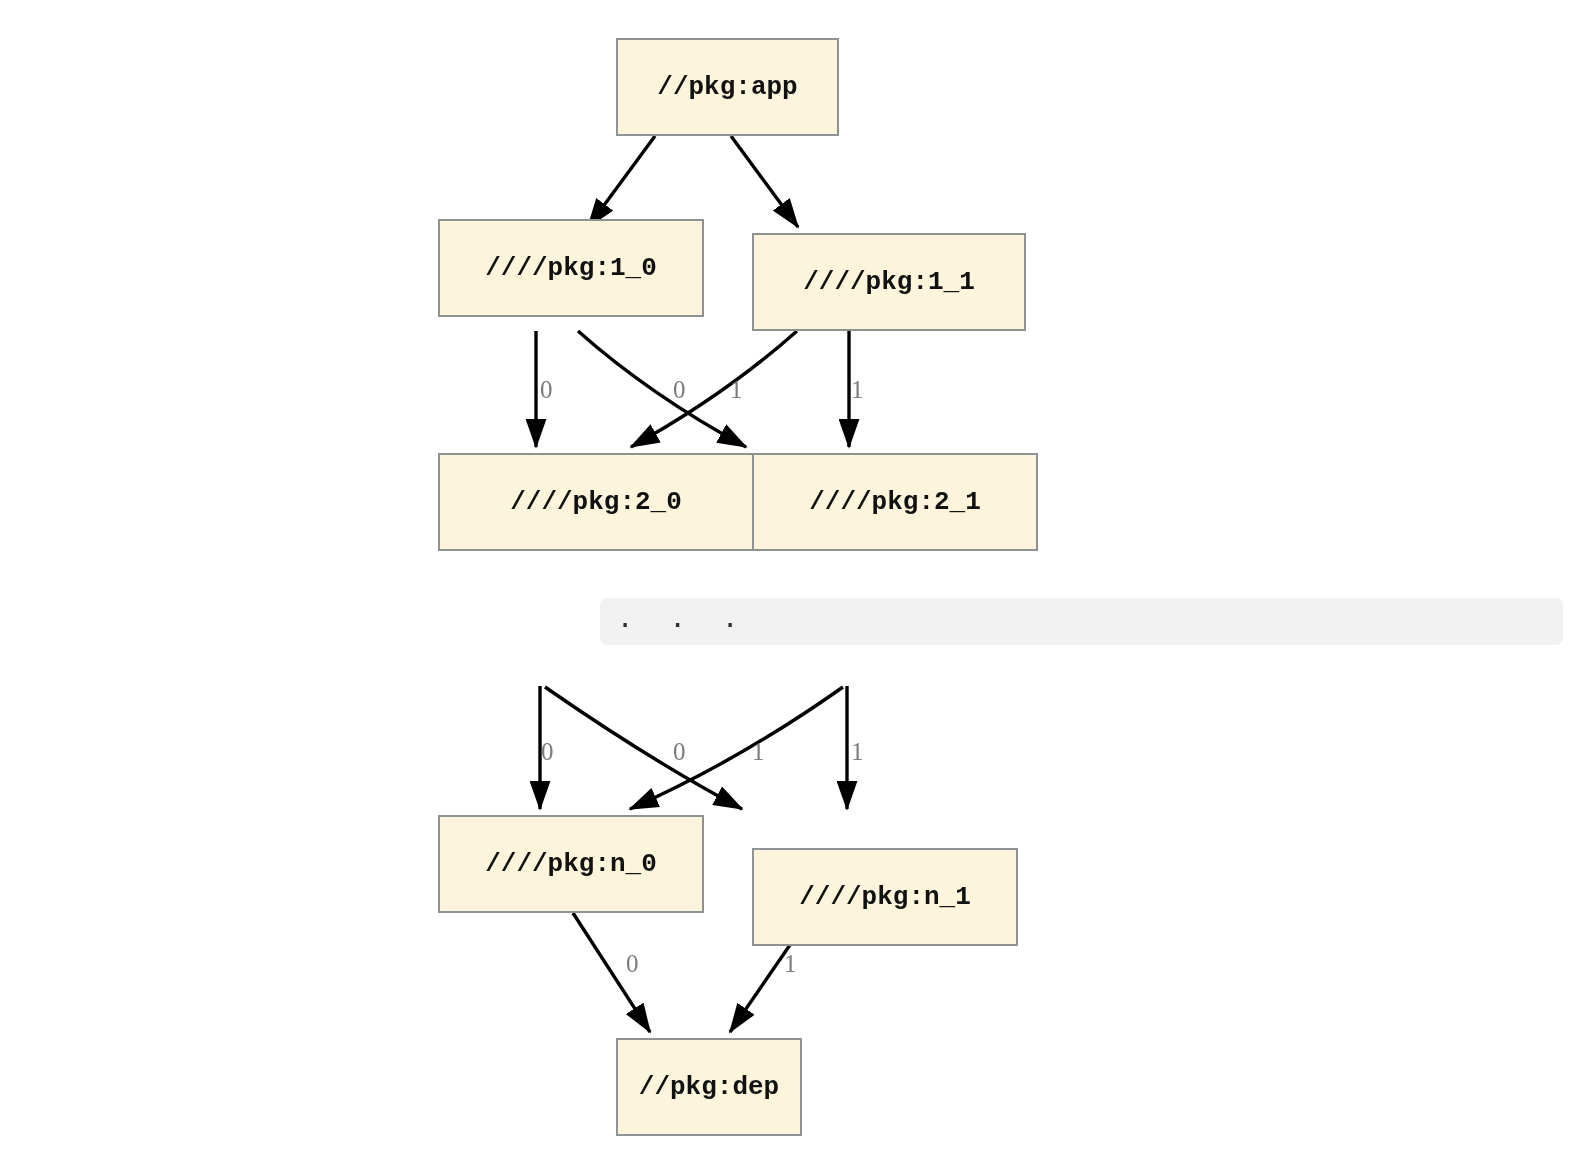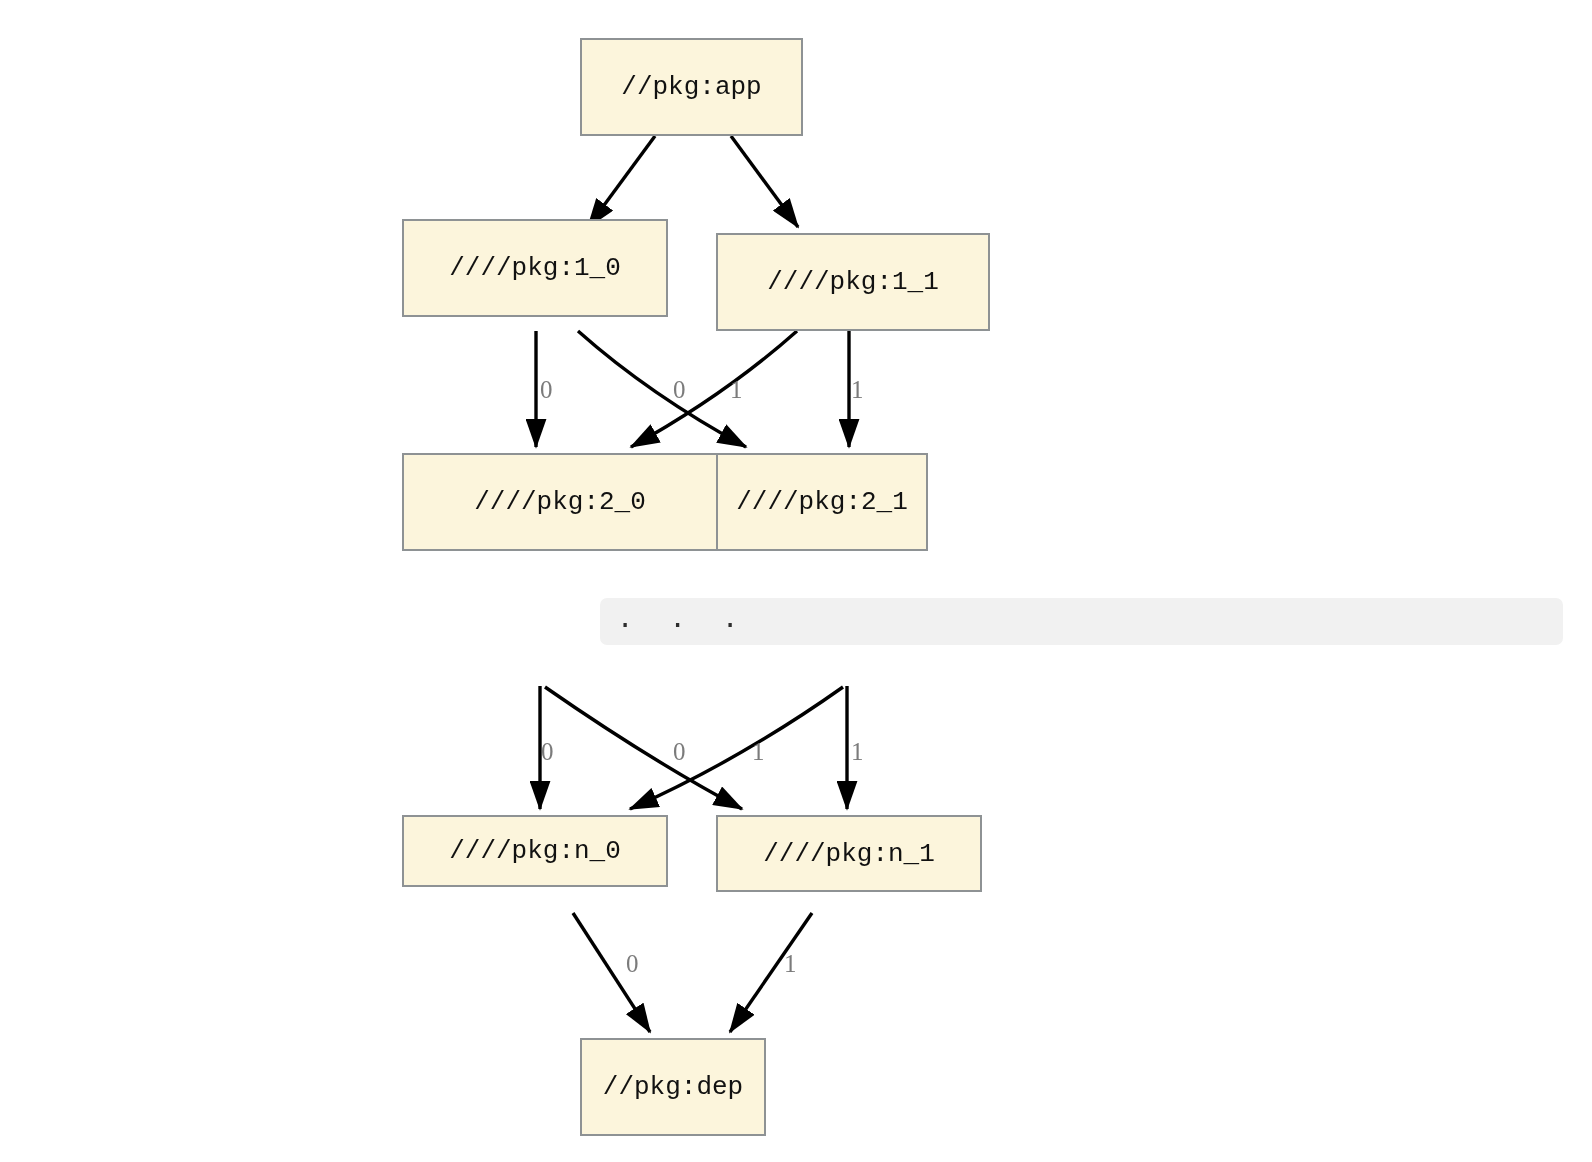--- a/index.html
+++ b/index.html
@@ -33,24 +33,25 @@
   }
   .node {
     position: absolute;
     box-sizing: border-box;
     background: var(--node-fill, #fcf5dc);
     border: 2.5px solid var(--node-border, #8e9294);
     display: flex;
     align-items: center;
     justify-content: center;
     font-family: "Liberation Mono", "DejaVu Sans Mono", monospace;
-    font-weight: normal;
+    font-weight: bold;
     font-size: 26px;
     color: #111111;
     white-space: pre;
+    margin-left: 36px;
   }
   .edge-label {
     position: absolute;
     font-family: "Liberation Serif", "DejaVu Serif", serif;
     font-size: 25px;
     line-height: 25px;
     color: var(--edge-label, #7b7b7b);
   }
   .separator {
     position: absolute;
@@ -97,35 +98,35 @@
     <path class="edge" d="M843,687 Q740,760 630,809" marker-end="url(#arrow)"></path>
     <path class="edge" d="M847,686 L847,809" marker-end="url(#arrow)"></path>
     <path class="edge" d="M573,913 L650,1032" marker-end="url(#arrow)"></path>
     <path class="edge" d="M812,913 L730,1032" marker-end="url(#arrow)"></path>
   </svg>
 
   <div class="node" style="left:580px;top:38px;width:223px;height:98px">//pkg:app</div>
   <div class="node" style="left:402px;top:219px;width:266px;height:98px">////pkg:1_0</div>
   <div class="node" style="left:716px;top:233px;width:274px;height:98px">////pkg:1_1</div>
   <div class="node" style="left:402px;top:453px;width:316px;height:98px">////pkg:2_0</div>
-  <div class="node" style="left:716px;top:453px;width:212px;height:98px">////pkg:2_1</div>
+  <div class="node" style="left:716px;top:453px;width:286px;height:98px">////pkg:2_1</div>
 
   <span class="edge-label" style="left:540px;top:377px">0</span>
   <span class="edge-label" style="left:673px;top:377px">0</span>
   <span class="edge-label" style="left:730px;top:377px">1</span>
   <span class="edge-label" style="left:851px;top:377px">1</span>
 
   <div class="separator">
     <span class="dots">. . .</span>
   </div>
 
   <span class="edge-label" style="left:541px;top:739px">0</span>
   <span class="edge-label" style="left:673px;top:739px">0</span>
   <span class="edge-label" style="left:752px;top:739px">1</span>
   <span class="edge-label" style="left:851px;top:739px">1</span>
   <span class="edge-label" style="left:626px;top:951px">0</span>
   <span class="edge-label" style="left:784px;top:951px">1</span>
 
-  <div class="node" style="left:402px;top:815px;width:266px;height:72px">////pkg:n_0</div>
-  <div class="node" style="left:716px;top:815px;width:266px;height:77px">////pkg:n_1</div>
+  <div class="node" style="left:402px;top:815px;width:266px;height:98px">////pkg:n_0</div>
+  <div class="node" style="left:716px;top:848px;width:266px;height:98px">////pkg:n_1</div>
   <div class="node" style="left:580px;top:1038px;width:186px;height:98px">//pkg:dep</div>
 
 </div>
 
 </body></html>

